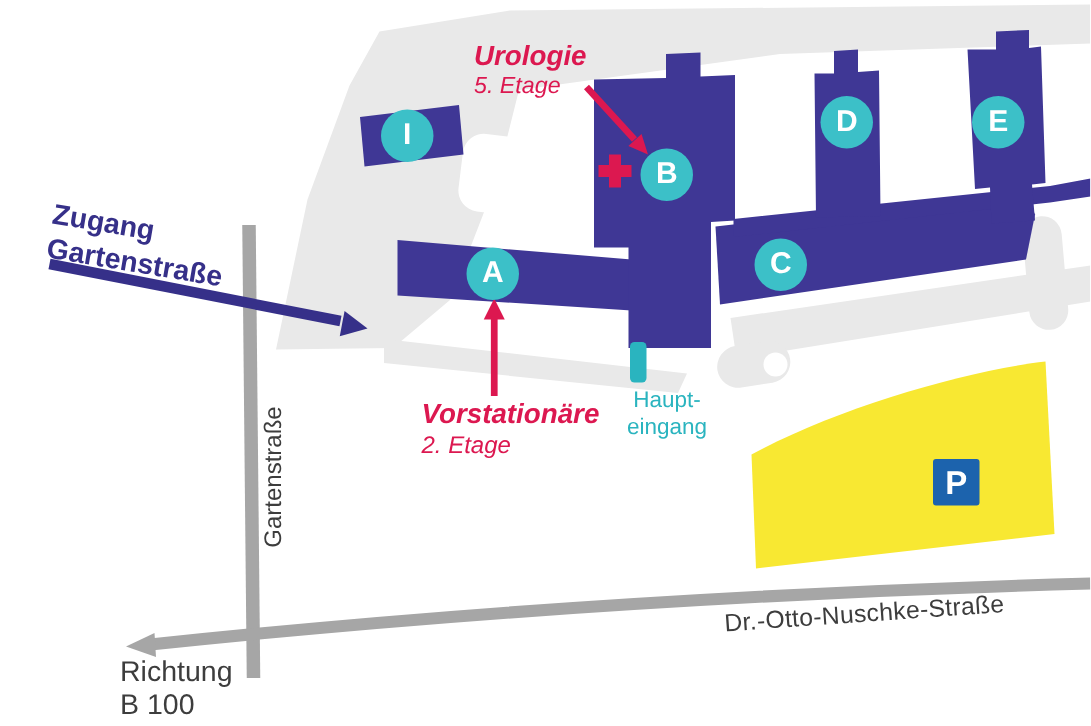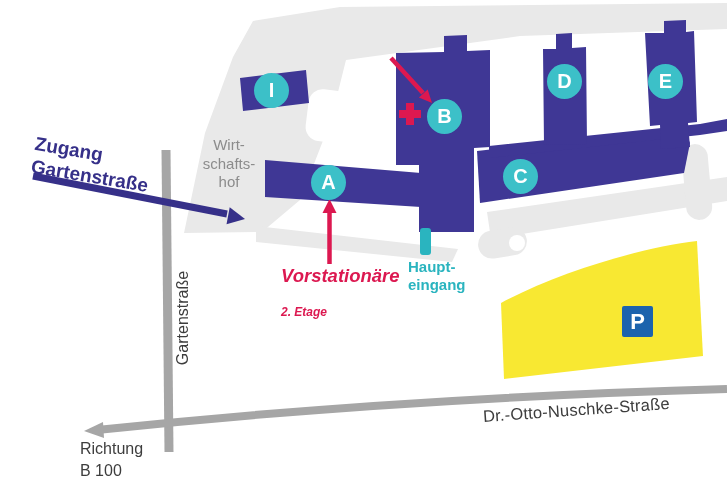--- a/index.html
+++ b/index.html
@@ -54,34 +54,34 @@
   }
   .lbl-urologie{
     left:316px;top:26px;color:var(--c-red);font-style:italic;line-height:21px;
   }
   .lbl-urologie .big{font-weight:bold;font-size:18.5px;display:block;}
   .lbl-urologie .small{font-size:15.5px;display:block;}
   .lbl-vorstat{
     left:281px;top:266px;color:var(--c-red);font-style:italic;line-height:20.5px;
   }
   .lbl-vorstat .big{font-weight:bold;font-size:18.5px;display:block;}
-  .lbl-vorstat .small{font-size:12px;display:block;margin-top:15px;font-weight:bold;}
+  .lbl-vorstat .small{font-size:16px;display:block;margin-top:1px;}
   .lbl-haupteingang{
-    left:408px;top:258px;color:var(--c-teal);font-weight:bold;font-size:15px;line-height:17.5px;
+    left:418px;top:258px;color:var(--c-teal);font-weight:normal;font-size:15px;line-height:17.5px;text-align:center;
   }
   .lbl-gart-v{
     left:183px;top:318px;color:var(--c-dark);font-size:16px;
     transform:translate(-50%,-50%) rotate(-90deg);
   }
   .lbl-drotto{
     left:483px;top:407px;color:var(--c-dark);font-size:16.5px;letter-spacing:.2px;
     transform:rotate(-4deg);transform-origin:0 50%;
   }
   .lbl-richtung{
-    left:80px;top:438px;color:var(--c-dark);font-size:16px;line-height:22px;
+    left:80px;top:438px;color:var(--c-dark);font-size:19px;line-height:22px;
   }
 </style>
 </head>
 <body>
 
 <div class="stage">
 
   <svg width="727" height="484" viewBox="0 0 727 484">
 
     <g>
@@ -149,26 +149,25 @@
 
   <div class="p-sign">
     <span>P</span>
   </div>
 
   <div class="lbl lbl-zugang">
     <span style="display:block">Zugang</span>
     <span style="display:block">Gartenstraße</span>
   </div>
 
-  <div class="lbl lbl-wirtshof">
-    <span style="display:block">Wirt-</span>
-    <span style="display:block">schafts-</span>
-    <span style="display:block">hof</span>
+
+  <div class="lbl lbl-urologie">
+    <span class="big">Urologie</span>
+    <span class="small">5. Etage</span>
   </div>
-
 
   <div class="lbl lbl-vorstat">
     <span class="big">Vorstationäre</span>
     <span class="small">2. Etage</span>
   </div>
 
   <div class="lbl lbl-haupteingang">
     <span style="display:block">Haupt-</span>
     <span style="display:block">eingang</span>
   </div>

